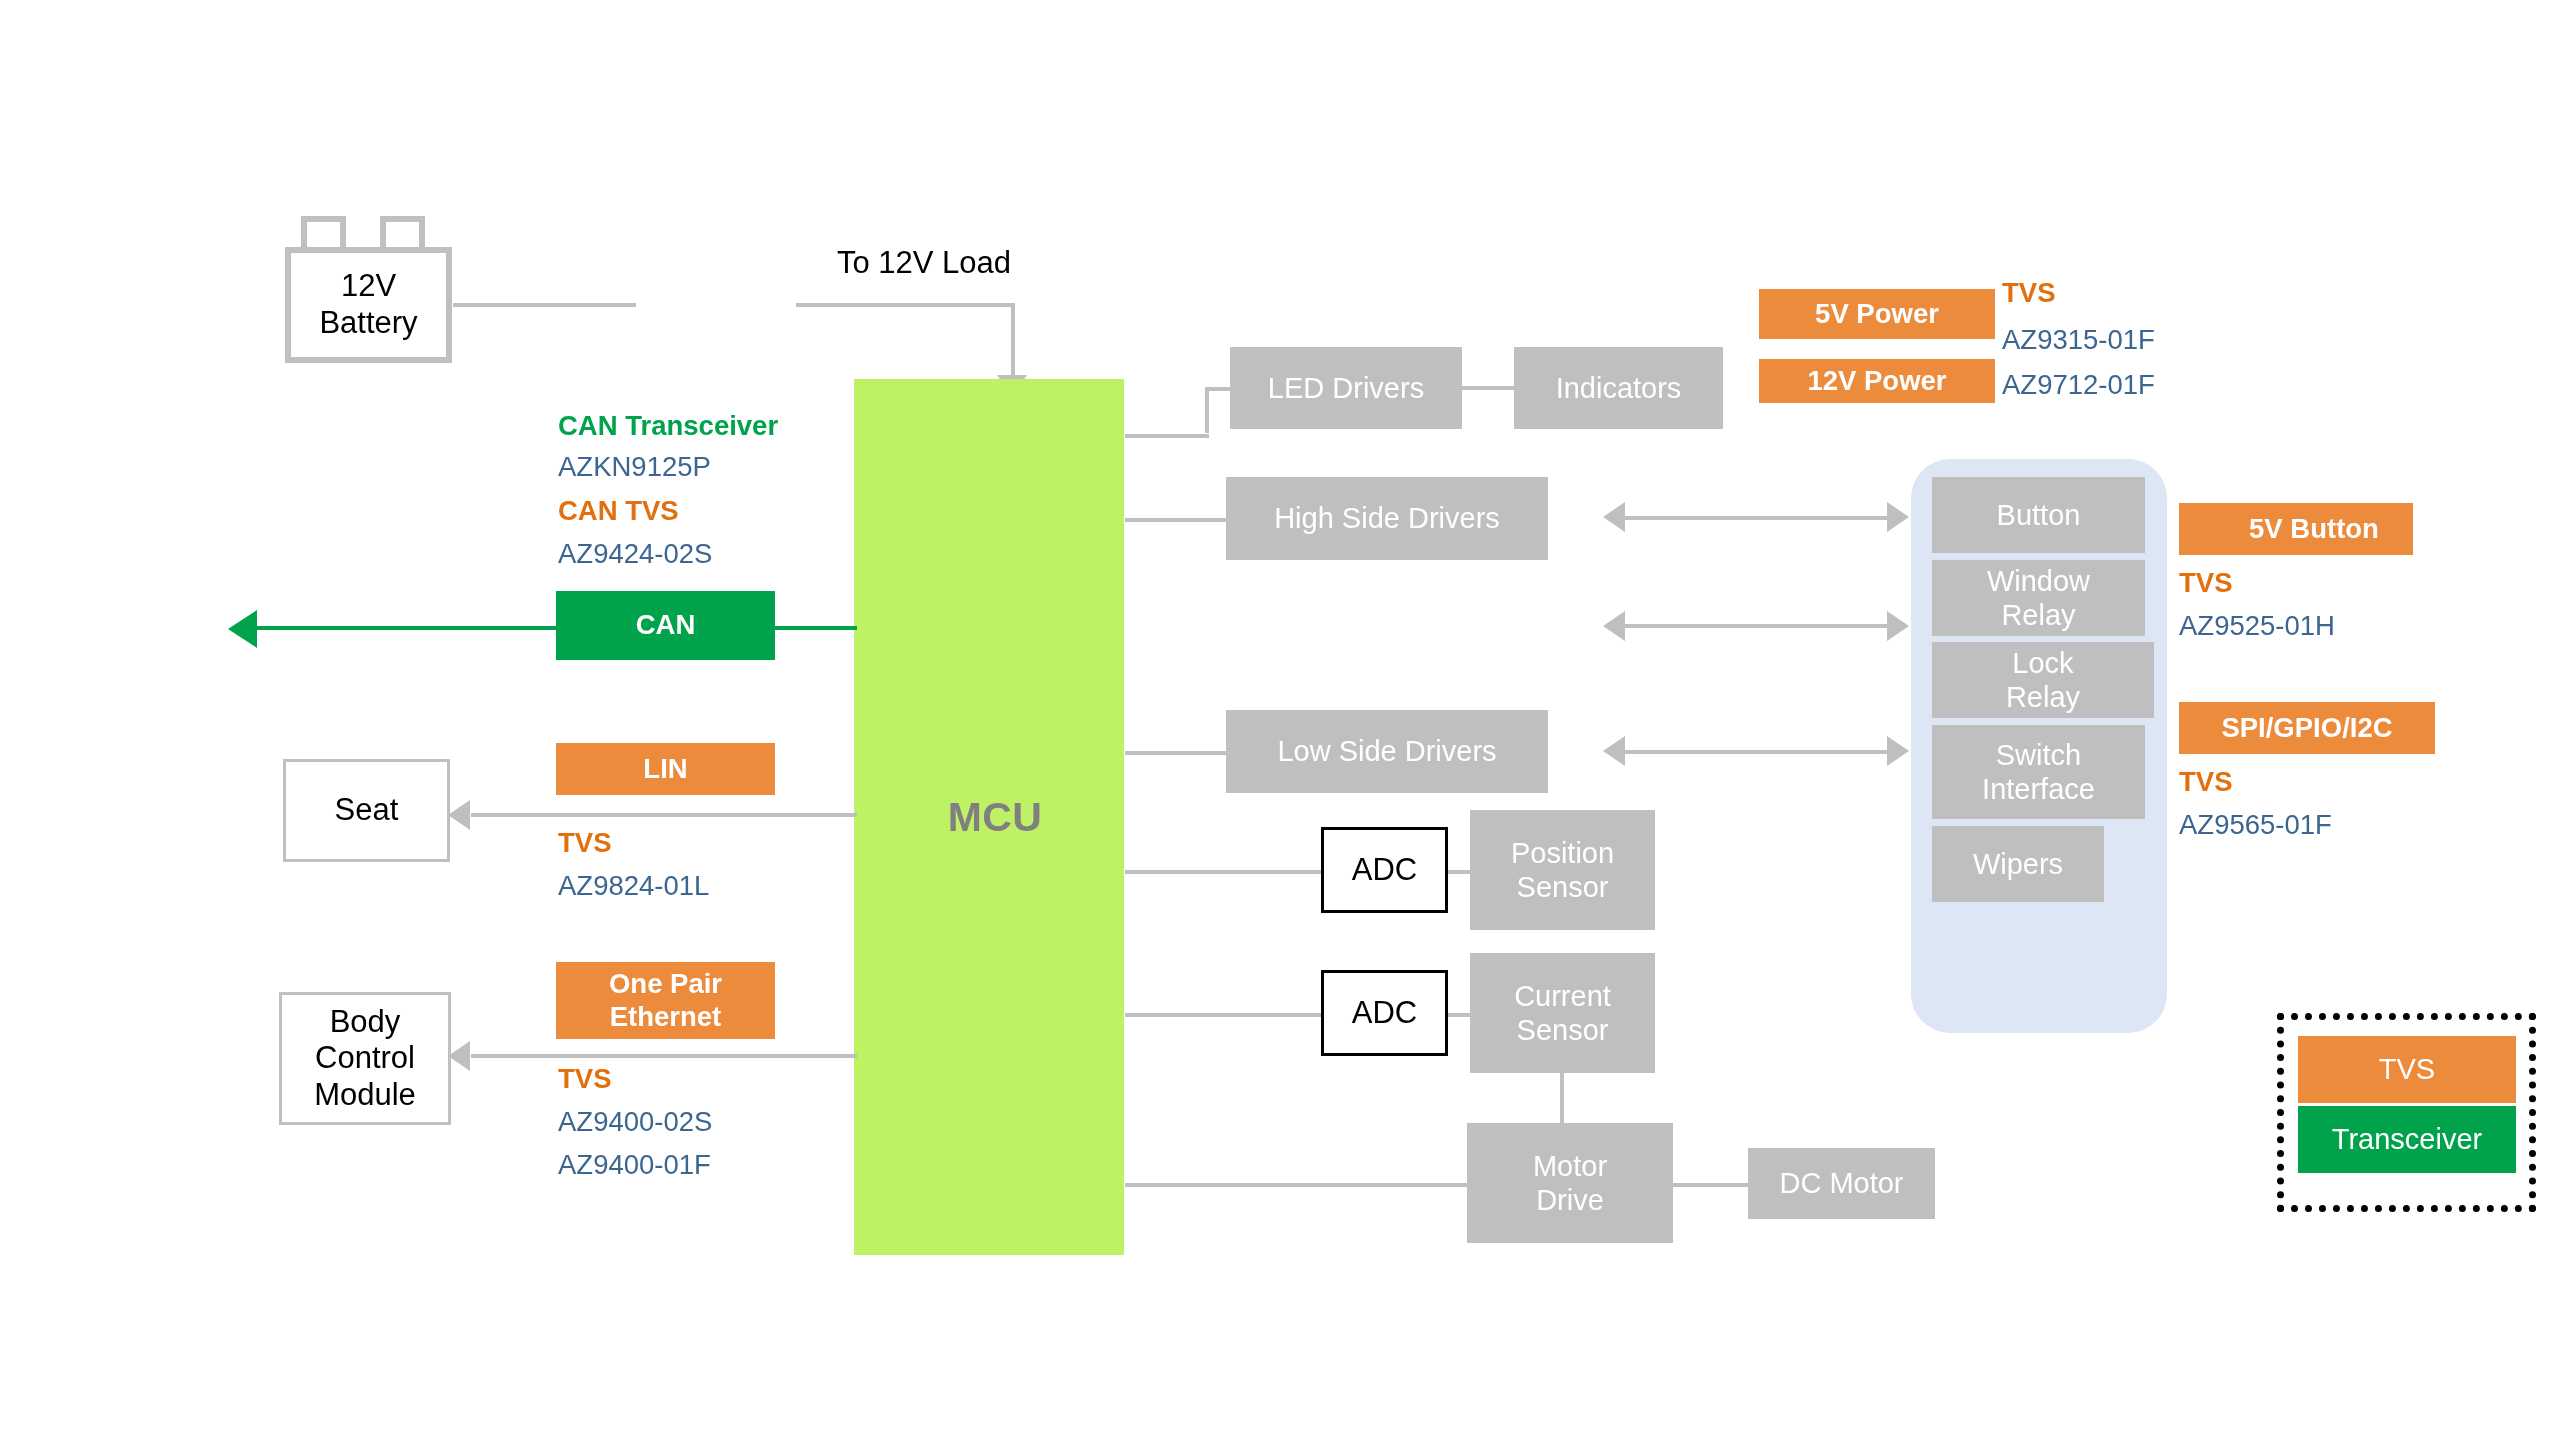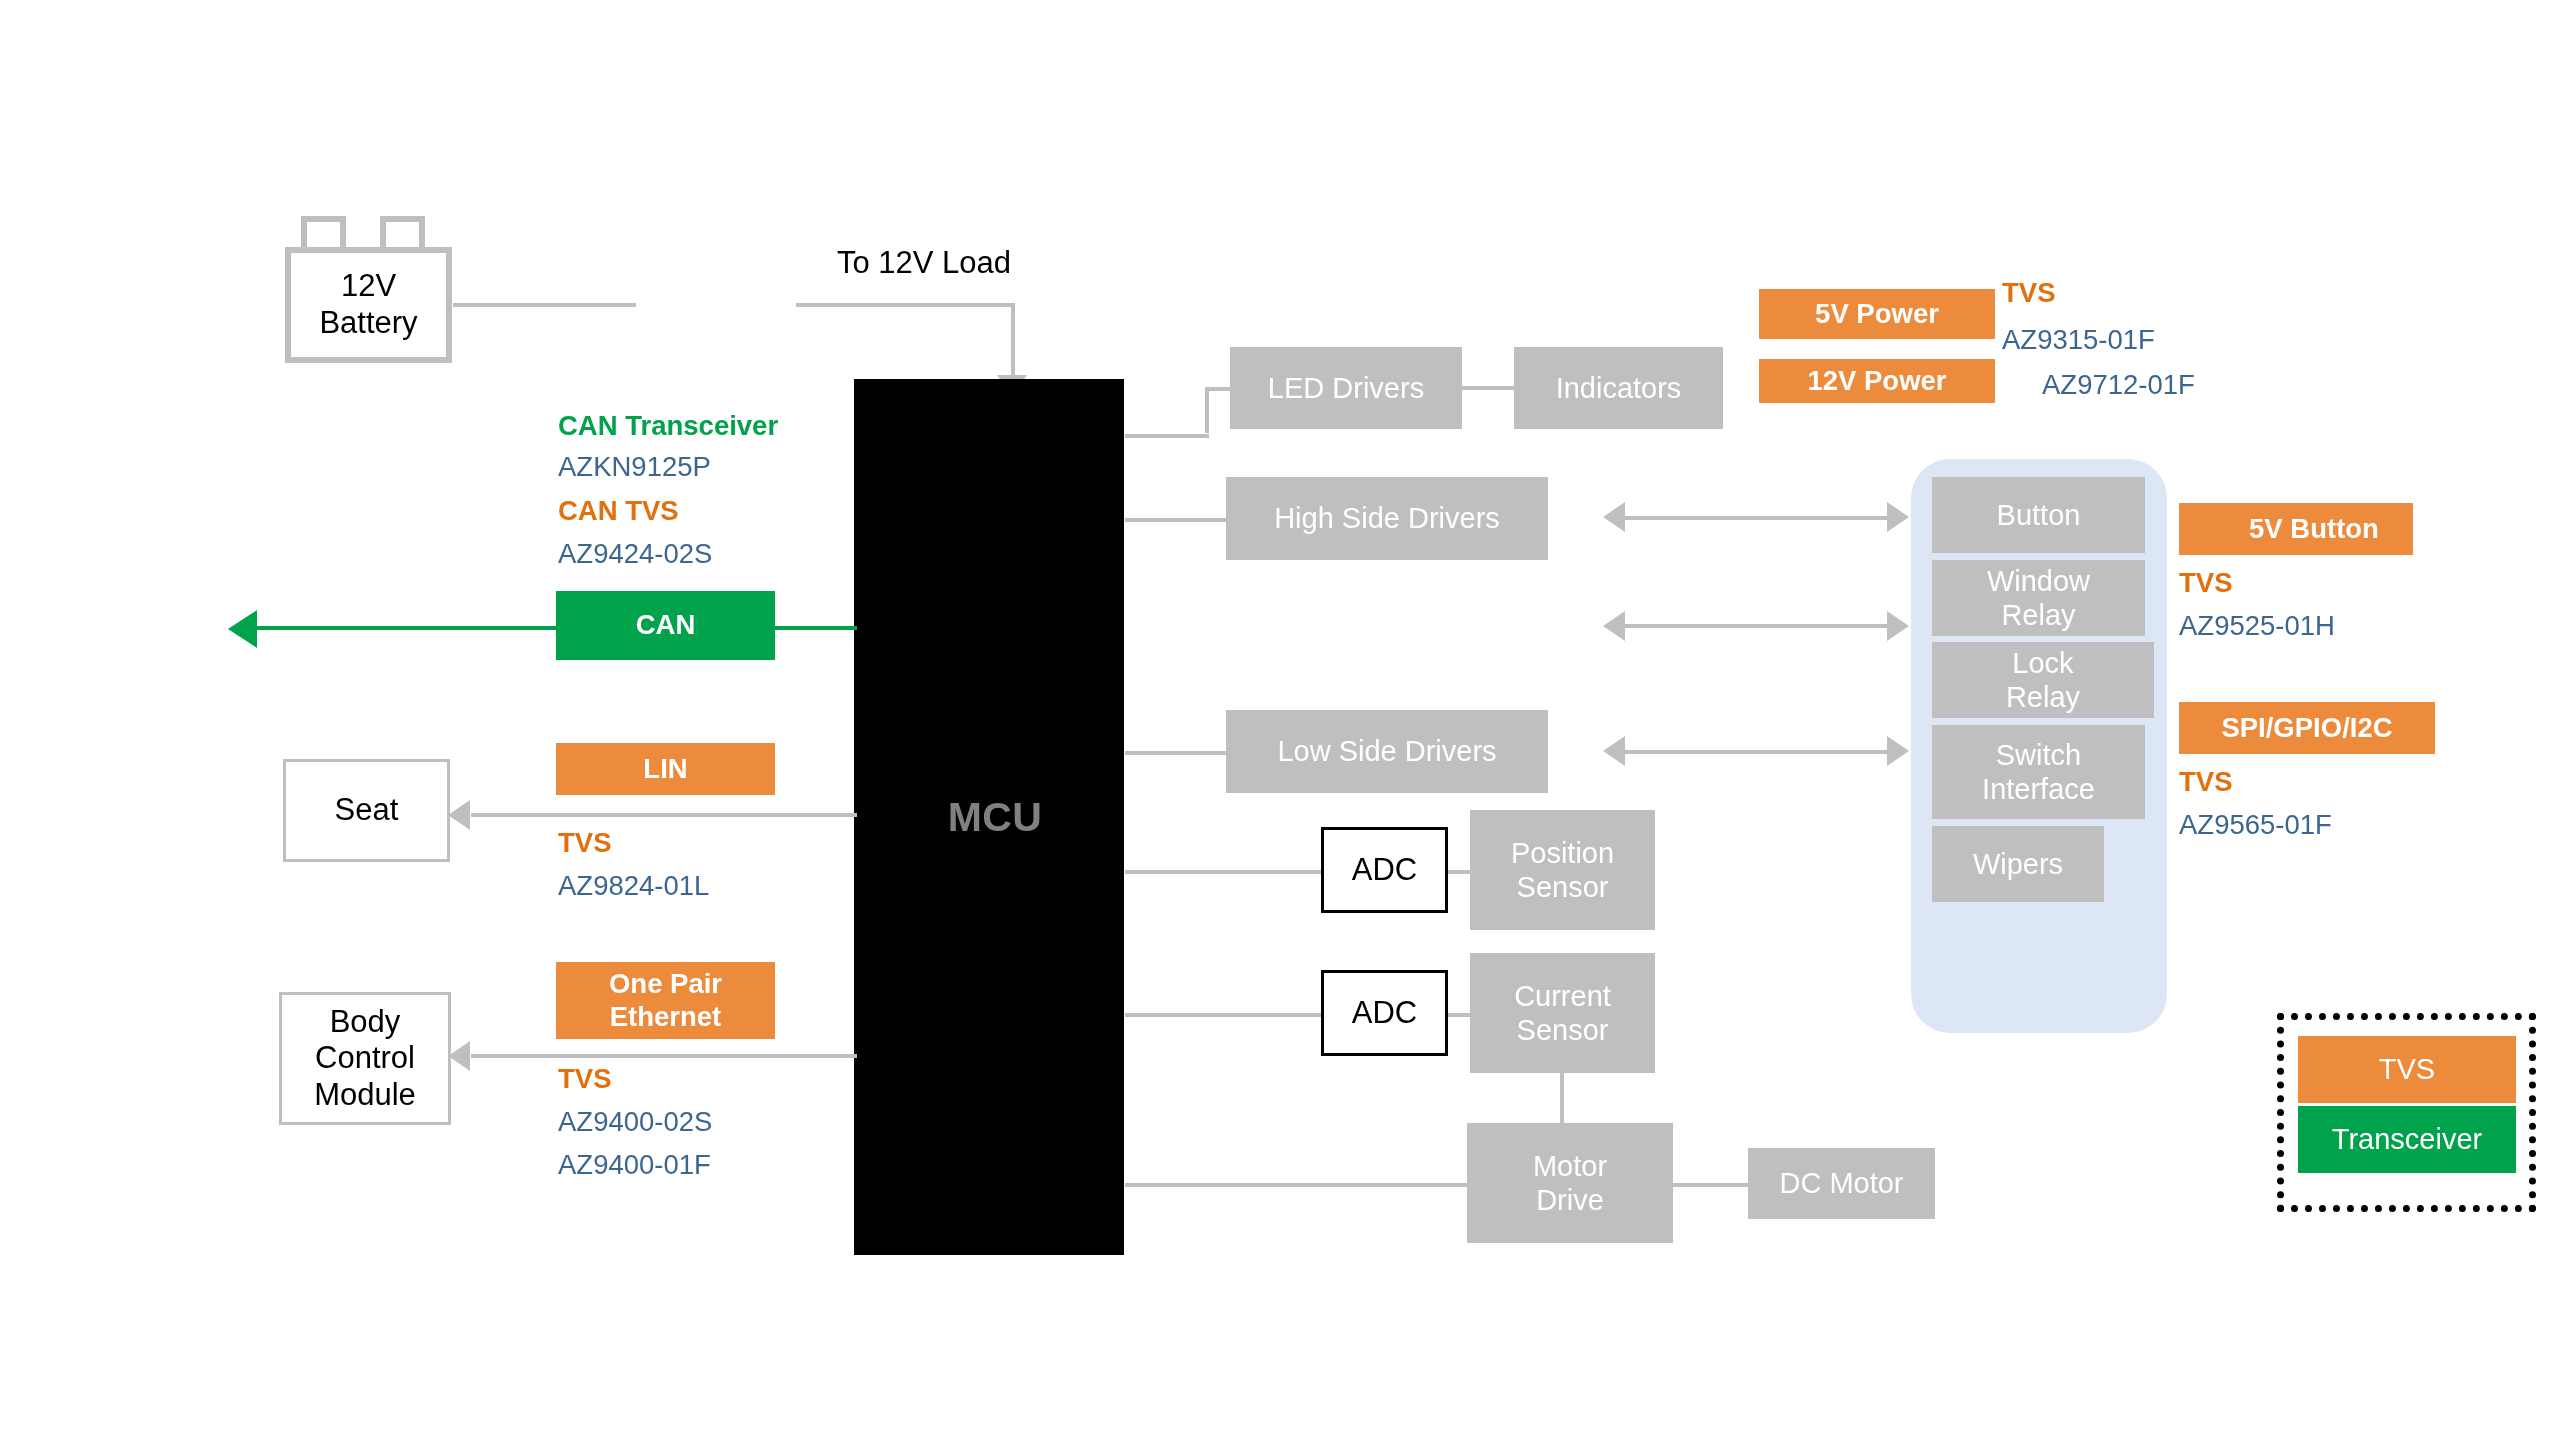--- a/index.html
+++ b/index.html
@@ -22,21 +22,21 @@
   .blk-gray{            
     background:#BFBFBF;color:#ffffff;font-size:29px;font-weight:400;
   }
   .blk-outline{         
     background:#ffffff;color:#000000;border:3.4px solid #BFBFBF;font-size:31px;
   }
   .blk-outline-black{   
     background:#ffffff;color:#000000;border:3.4px solid #000000;font-size:31px;
   }
   .blk-mcu{
-    background:#000000;color:#808080;font-size:41px;font-weight:700;
+    background:#bef264;color:#808080;font-size:41px;font-weight:700;
     letter-spacing:0.4px;
     padding-left:12px;
   }
   .blk-orange{
     background:#ED8B3C;color:#ffffff;font-size:27.5px;font-weight:700;
   }
   .blk-green{
     background:#00A24C;color:#ffffff;font-size:27.5px;font-weight:700;
   }
 
@@ -243,21 +243,21 @@
   </div>
 
   <div class="abs blk blk-orange" style="left:1759px;top:289px;width:236px;height:50px;">
      <span>5V Power</span>
   </div>
   <div class="abs blk blk-orange" style="left:1759px;top:359px;width:236px;height:44px;">
      <span>12V Power</span>
   </div>
   <div class="lbl lbl-orange" style="left:2002px;top:277px;">TVS</div>
   <div class="lbl lbl-part" style="left:2002px;top:324px;">AZ9315-01F</div>
-  <div class="lbl lbl-part" style="left:2002px;top:369px;margin-left:40px;">AZ9712-01F</div>
+  <div class="lbl lbl-part" style="left:2002px;top:369px;">AZ9712-01F</div>
 
   <div class="abs blk blk-orange" style="left:2179px;top:503px;width:234px;height:52px;padding-left:36px;">
      <span>5V Button</span>
   </div>
   <div class="lbl lbl-orange" style="left:2179px;top:567px;">TVS</div>
   <div class="lbl lbl-part" style="left:2179px;top:610px;">AZ9525-01H</div>
 
   <div class="abs blk blk-orange" style="left:2179px;top:702px;width:256px;height:52px;">
      <span>SPI/GPIO/I2C</span>
   </div>

